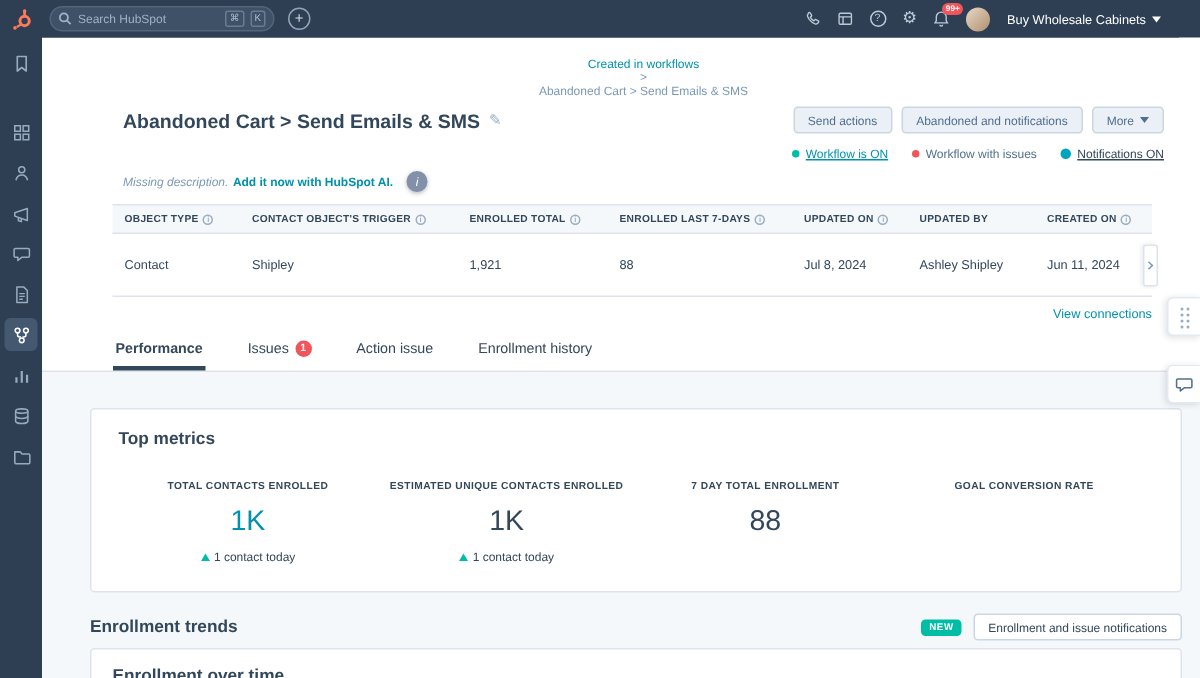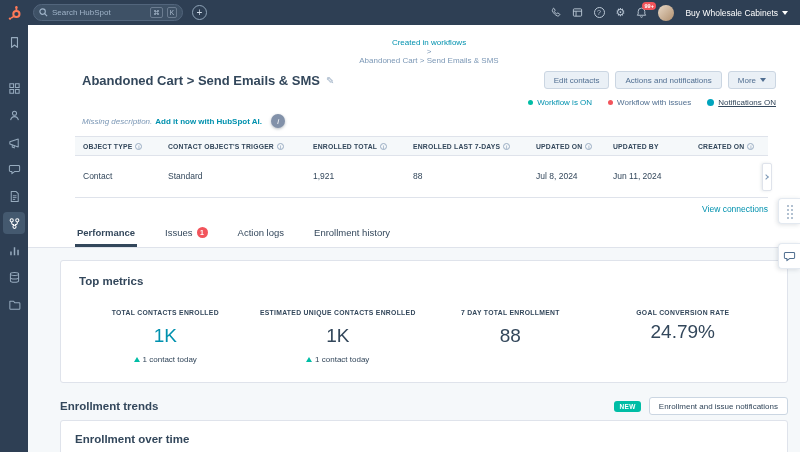--- a/index.html
+++ b/index.html
@@ -3,21 +3,21 @@
 <meta charset="utf-8">
 <style>
   * { margin:0; padding:0; box-sizing:border-box; }
   html,body { width:800px; height:452px; overflow:hidden; font-family:"Liberation Sans", sans-serif; background:#2e3f54; }
   a { text-decoration:none; cursor:pointer; }
   button { font-family:"Liberation Sans", sans-serif; cursor:pointer; }
 
   .app { position:relative; width:800px; height:452px; }
 
   
-  .topnav { position:absolute; top:0; left:0; right:0; height:25px; background:#2e3f54; display:flex; align-items:center; z-index:30; }
+  .topnav { position:absolute; top:0; left:0; right:14px; height:25px; background:#2e3f54; display:flex; align-items:center; z-index:30; }
   .logo { margin-left:7px; display:flex; align-items:center; cursor:pointer; }
   .searchbar { margin-left:10px; width:150px; height:17px; background:#3e5166; border:1px solid #52657c; border-radius:9px; display:flex; align-items:center; padding:0 5px; gap:4px; }
   .search-input { flex:1; min-width:0; background:transparent; border:none; outline:none; color:#d5e0ec; font-size:8px; }
   .search-input::placeholder { color:#9fb3c8; }
   .kbd { border:1px solid #6b7c90; border-radius:2px; color:#aebfd2; font-size:6.5px; padding:0 2px; height:11px; line-height:10px; }
   .plusbtn { width:15px; height:15px; border-radius:50%; border:1px solid #8fa4b8; background:transparent; color:#cfdae6; font-size:10px; line-height:1; display:flex; align-items:center; justify-content:center; margin-left:9px; padding:0; }
   .nav-right { margin-left:auto; display:flex; align-items:center; gap:11px; padding-right:12px; }
   .nico { color:#bcc9d7; display:flex; align-items:center; cursor:pointer; }
   .helpq { width:11px; height:11px; border:1px solid #bcc9d7; border-radius:50%; font-size:7px; justify-content:center; }
   .gearg { font-size:11px; line-height:1; }
@@ -49,21 +49,21 @@
   .bc-cur { color:#7c98b6; }
   .title-row { display:flex; align-items:center; margin-top:6px; }
   .title-row h1 { font-size:13px; font-weight:bold; color:#33475b; }
   .pencil { color:#99acc2; font-size:10px; margin-left:6px; cursor:pointer; }
   .sp { flex:1; }
   .btn { background:#eaf0f6; border:1px solid #cbd6e2; border-radius:3px; color:#506e91; font-size:8px; height:18px; padding:0 9px; display:inline-flex; align-items:center; gap:4px; }
   .btn.white { background:#fff; color:#33475b; }
   .btn + .btn { margin-left:6px; }
   .status-row { margin-top:9px; display:flex; justify-content:flex-end; align-items:center; gap:16px; font-size:8px; color:#516f90; }
   .st { display:flex; align-items:center; gap:4px; }
-  .st-on { color:#0091ae; }
+  .st-on { color:#0091ae; text-decoration:underline; }
   .st-notif { color:#33475b; text-decoration:underline; }
   .missing-row { margin-top:7px; display:flex; align-items:center; font-size:8px; }
   .muted { color:#7c98b6; margin-right:3px;font-style:italic; }
   .ai-link { color:#0091ae; font-weight:bold; }
   .ai-bubble { width:14px; height:14px; border-radius:50%; background:#8291a9; color:#fff; font-size:8px; font-style:italic; display:inline-flex; align-items:center; justify-content:center; margin-left:9px; box-shadow:0 1px 3px rgba(45,62,80,.35); cursor:pointer; }
 
   
   .table-wrap { position:relative; margin:8px 32px 0 47px; }
   .thead { display:flex; height:20px; background:#f5f8fa; border-top:1px solid #dfe3eb; border-bottom:1px solid #dfe3eb; }
   .th { display:flex; align-items:center; padding-left:8px; font-size:6.8px; font-weight:bold; color:#33475b; letter-spacing:.2px; white-space:nowrap; overflow:hidden; }
@@ -79,21 +79,21 @@
 
   
   .tabbar { margin-top:6px; padding-left:47px; display:flex; gap:26px; border-bottom:1px solid #dfe3eb; }
   .tab { font-size:9.5px; color:#33475b; padding:7px 2px 9px; display:flex; align-items:center; cursor:pointer; }
   .tab.active { font-weight:bold; box-shadow:inset 0 -3px 0 #33475b; }
   .tbadge { background:#f2545b; color:#fff; width:11px; height:11px; border-radius:50%; font-size:7px; font-weight:bold; display:inline-flex; align-items:center; justify-content:center; margin-left:4px; }
 
   
   .lower { background:#f5f8fa; padding:12px 12px 0 32px; height:100%; }
   h2 { font-size:11.5px; font-weight:bold; color:#33475b; }
-  .card { background:#fff; border:1px solid #dfe3eb; border-radius:3px; }
+  .card { background:#fff; border:1px solid #dfe3eb; border-radius:3px;margin-top:12px; }
   .metrics-card { padding:14px 18px 18px; }
   .metrics-row { display:flex; margin-top:22px; }
   .metric { flex:1; text-align:center; }
   .mlabel { font-size:6.8px; font-weight:bold; color:#33475b; letter-spacing:.3px; }
   .mvalue { font-size:19px; color:#33475b; margin-top:9px; cursor:pointer; }
   .mvalue.teal { color:#0091ae; }
   .mdelta { margin-top:8px; font-size:8px; color:#33475b; display:flex; align-items:center; justify-content:center; }
   .goal-line { margin-top:9px; font-size:8px; color:#33475b; display:flex; align-items:center; justify-content:center; gap:3px; }
   .goal-line a { color:#0091ae; }
   .goal-value { margin-top:5px; }
@@ -235,22 +235,22 @@
       <div class="breadcrumb">
         <a class="bc-link">Created in workflows</a>
         <span class="bc-sep">&gt;</span>
         <span class="bc-cur">Abandoned Cart &gt; Send Emails &amp; SMS</span>
       </div>
 
       <div class="title-row">
         <h1>Abandoned Cart &gt; Send Emails &amp; SMS</h1>
         <span class="pencil">✎</span>
         <div class="sp"></div>
-        <button class="btn">Edit contacts</button>
-        <button class="btn">Actions and notifications</button>
+        <button class="btn">Send actions</button>
+        <button class="btn">Abandoned and notifications</button>
         <button class="btn">
           <span>More</span>
           <i class="caret-down dark"></i>
         </button>
       </div>
 
       <div class="status-row">
         <span class="st">
           <i class="dot green"></i>
           <a class="st-on">Workflow is ON</a>
@@ -298,43 +298,44 @@
             <span>UPDATED BY</span>
           </div>
         <div class="th c6">
             <span>CREATED ON</span>
             <i class="info"></i>
           </div>
         <div class="th c7"></div>
       </div>
       <div class="trow">
         <div class="td c0">Contact</div>
-        <div class="td c1">Standard</div>
+        <div class="td c1">Shipley</div>
         <div class="td c2">1,921</div>
         <div class="td c3">88</div>
         <div class="td c4">Jul 8, 2024</div>
+        <div class="td c5">Ashley Shipley</div>
         <div class="td c6">Jun 11, 2024</div>
         <div class="td c7"></div>
       </div>
       <div class="scroll-next">
         <i class="chev-right"></i>
       </div>
     </div>
 
     <div class="vc-row">
       <a>View connections</a>
     </div>
 
     <div class="tabbar">
       <div class="tab active">Performance</div>
       <div class="tab">
         <span>Issues</span>
         <span class="tbadge">1</span>
       </div>
-      <div class="tab">Action logs</div>
+      <div class="tab">Action issue</div>
       <div class="tab">Enrollment history</div>
     </div>
 
     <div class="lower">
 
       <section class="card metrics-card">
         <h2>Top metrics</h2>
         <div class="metrics-row">
           <div class="metric">
             <div class="mlabel">TOTAL CONTACTS ENROLLED</div>
@@ -351,21 +352,20 @@
               <i class="tri-up"></i>
               <span>1 contact today</span>
             </div>
           </div>
           <div class="metric">
             <div class="mlabel">7 DAY TOTAL ENROLLMENT</div>
             <div class="mvalue">88</div>
           </div>
           <div class="metric">
             <div class="mlabel">GOAL CONVERSION RATE</div>
-            <div class="mvalue goal-value">24.79%</div>
           </div>
         </div>
       </section>
 
       <div class="trends-row">
         <h2>Enrollment trends</h2>
         <div class="sp"></div>
         <span class="new-badge">NEW</span>
         <button class="btn white">Enrollment and issue notifications</button>
       </div>

